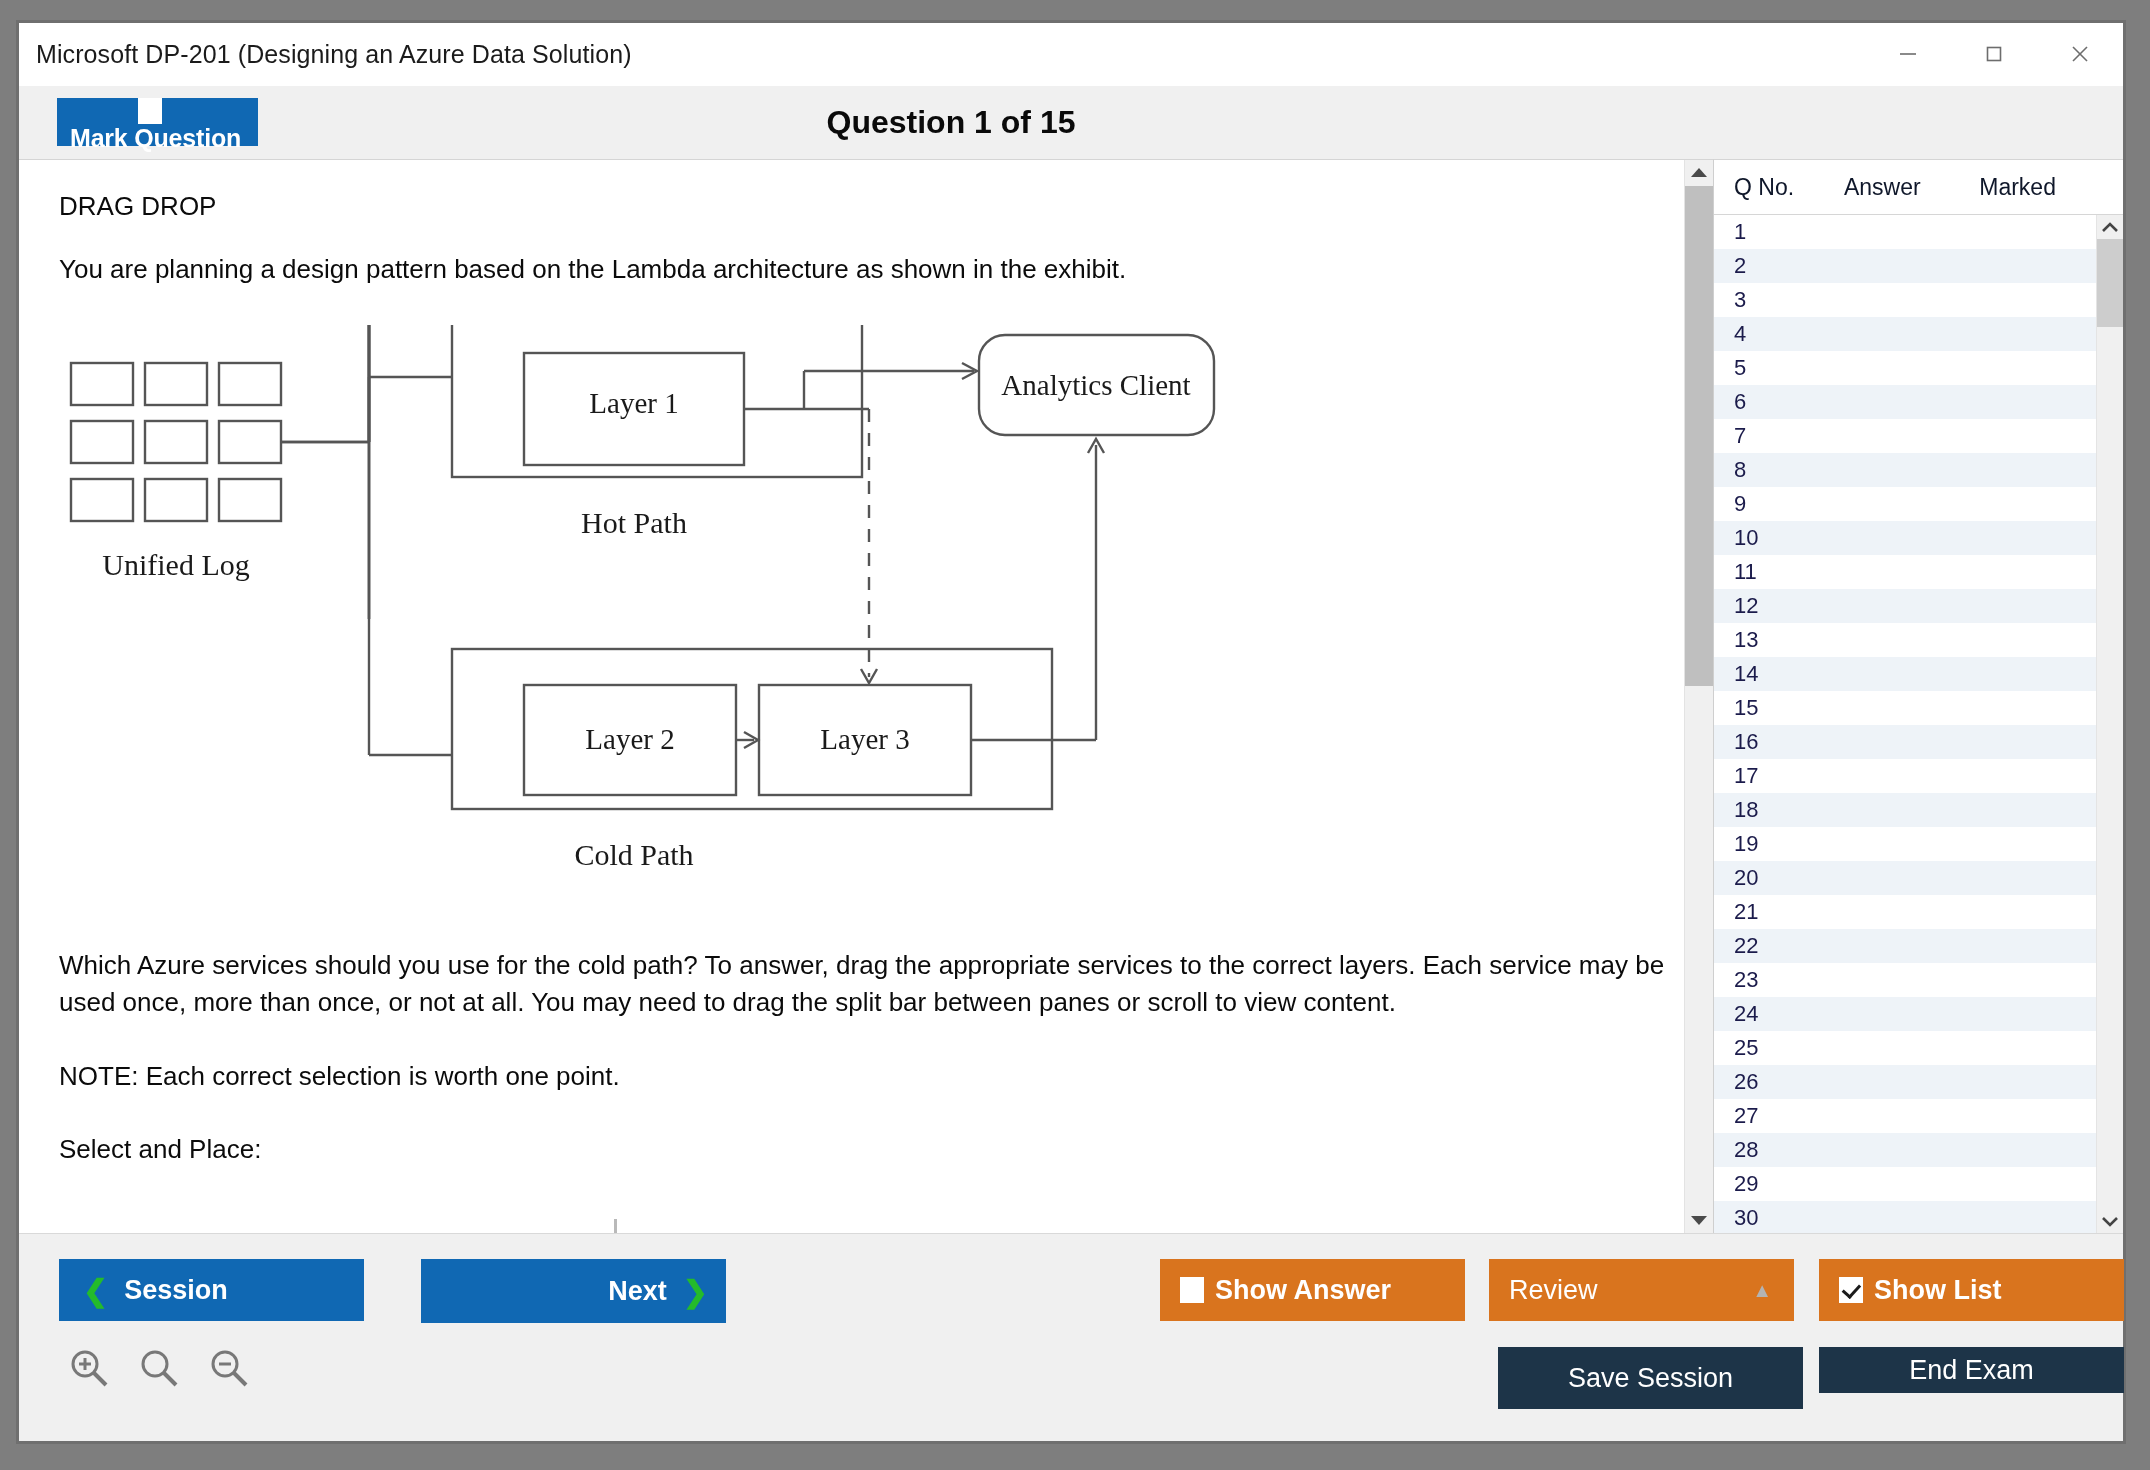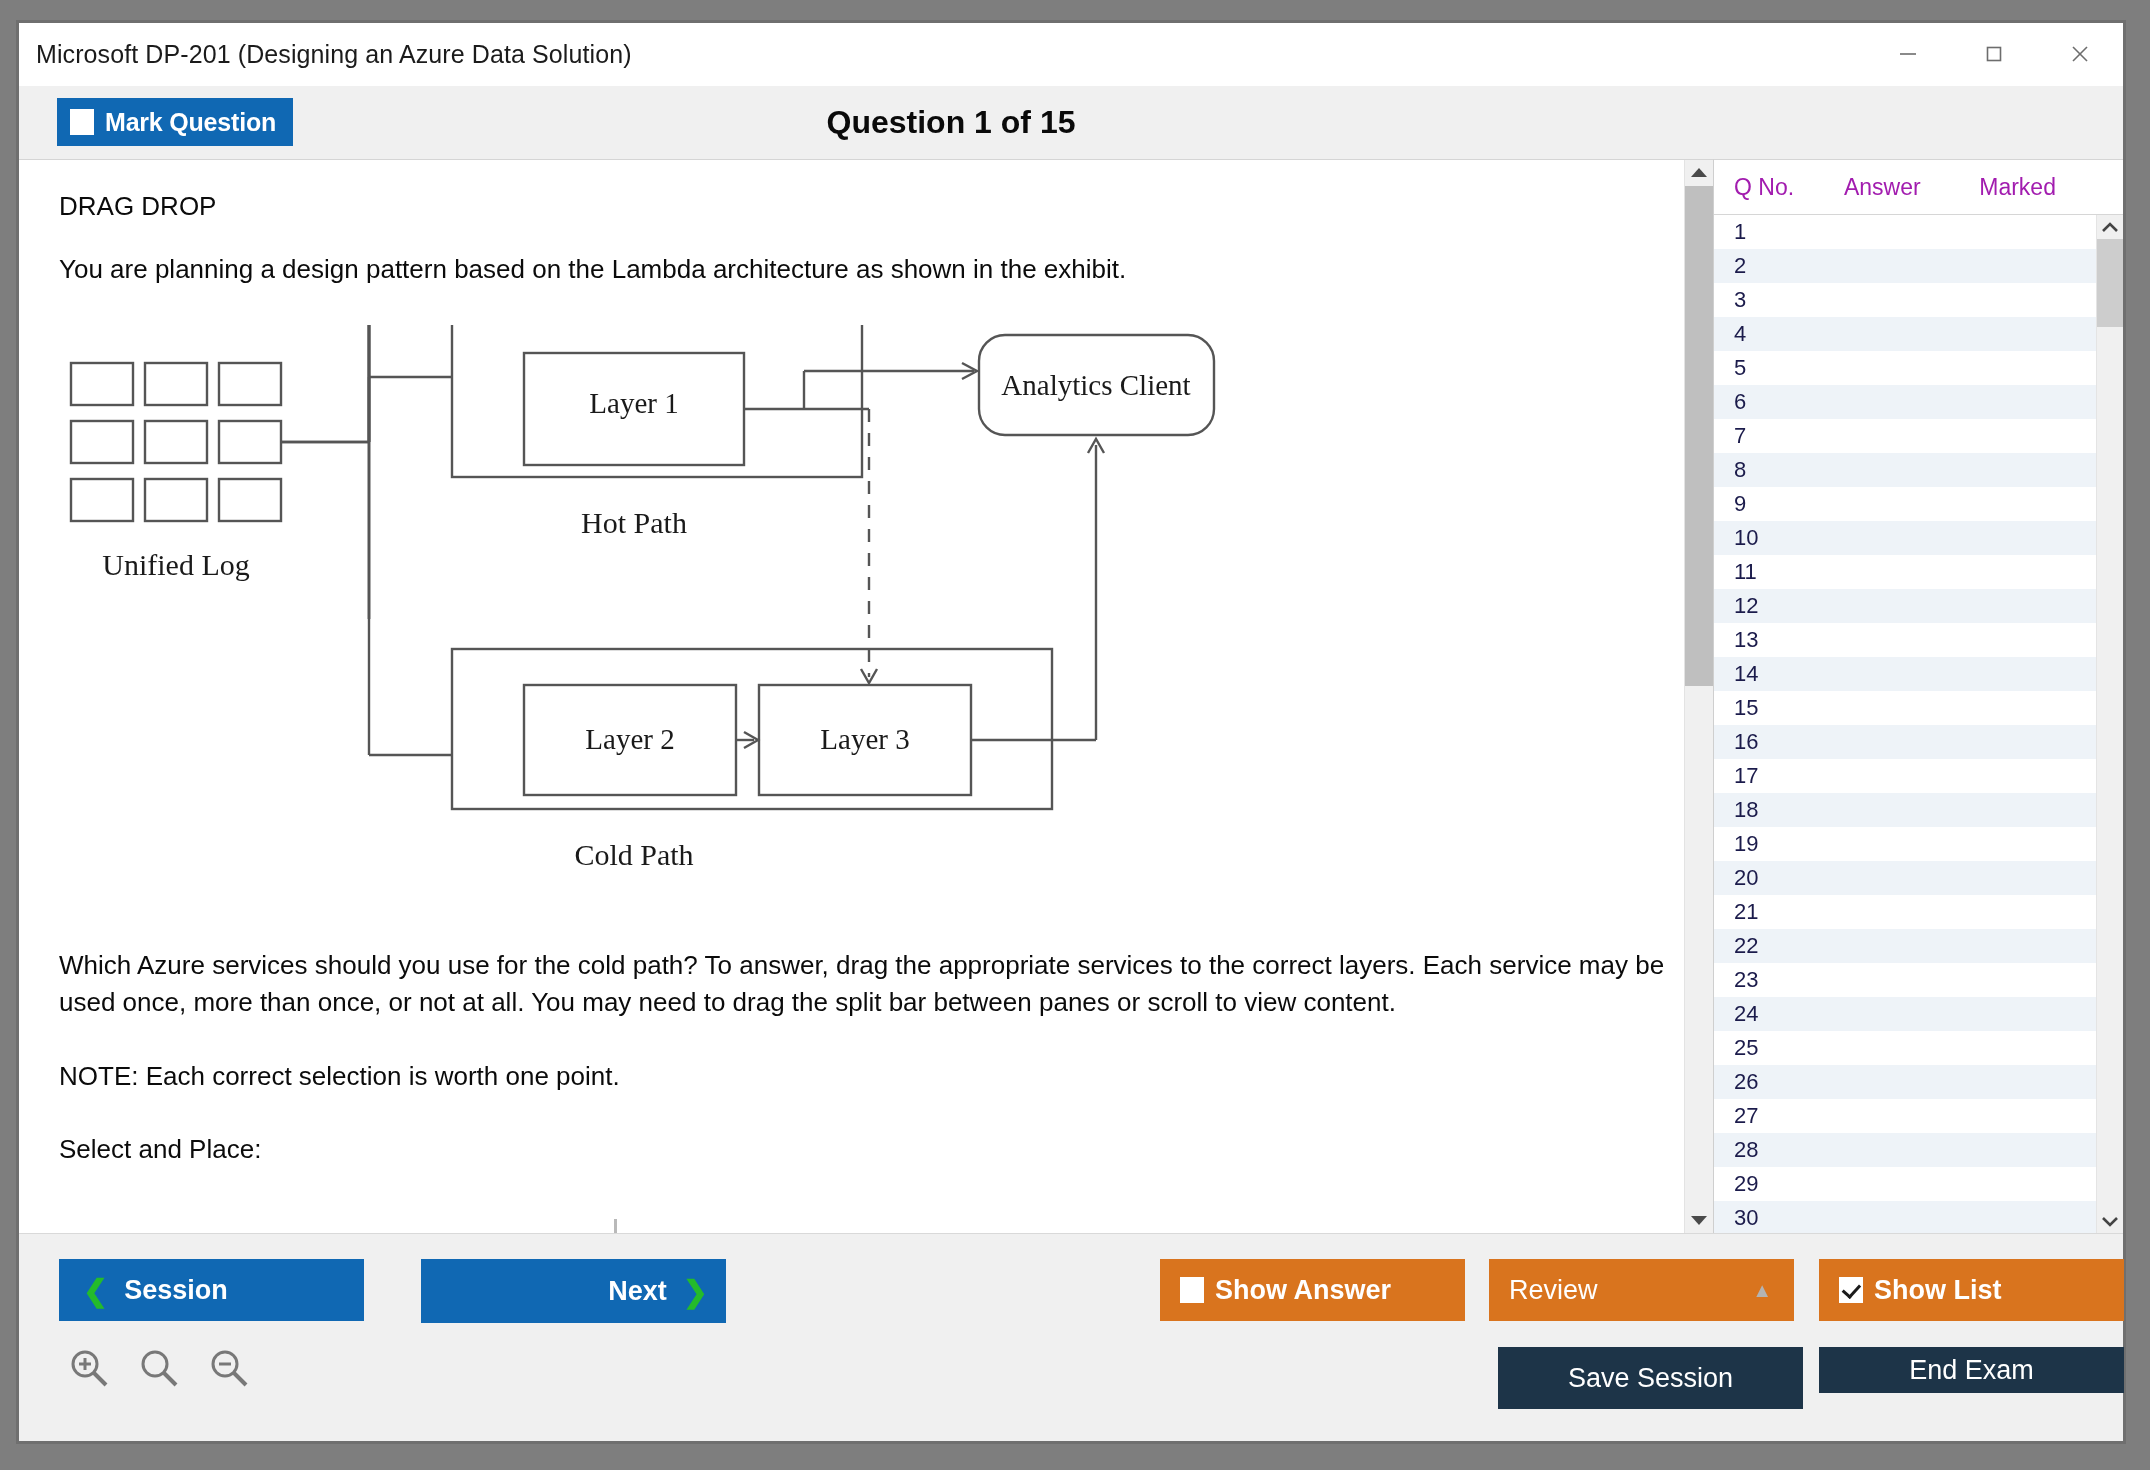--- a/index.html
+++ b/index.html
@@ -74,20 +74,21 @@
     background: #1068b3;
     color: #ffffff;
     display: flex;
     align-items: center;
     padding: 0 17px 0 13px;
     font-size: 25px;
     font-weight: bold;
     letter-spacing: -0.2px;
     cursor: pointer;
     box-sizing: border-box;
+    flex-direction: column;
   }
   .checkbox-glyph {
     width: 24px;
     height: 26px;
     background: #ffffff;
     margin-right: 11px;
     display: inline-flex;
     align-items: center;
     justify-content: center;
     flex: 0 0 auto;
@@ -201,21 +202,21 @@
     border-top: 1px solid #d5d5d5;
     border-left: 1px solid #cfcfcf;
   }
   #list-header {
     height: 54px;
     flex: 0 0 auto;
     display: flex;
     align-items: center;
     border-bottom: 1px solid #d6d6d6;
     font-size: 23px;
-    color: #a21caf;
+    color: #0f172a;
     background: #ffffff;
   }
   .lh-col { text-align: left; }
   .lh-qno { width: 130px; padding-left: 20px; }
   .lh-ans { width: 160px; }
   .lh-mark { width: 170px; }
 
   #list-body-wrap {
     flex: 1 1 auto;
     display: flex;

